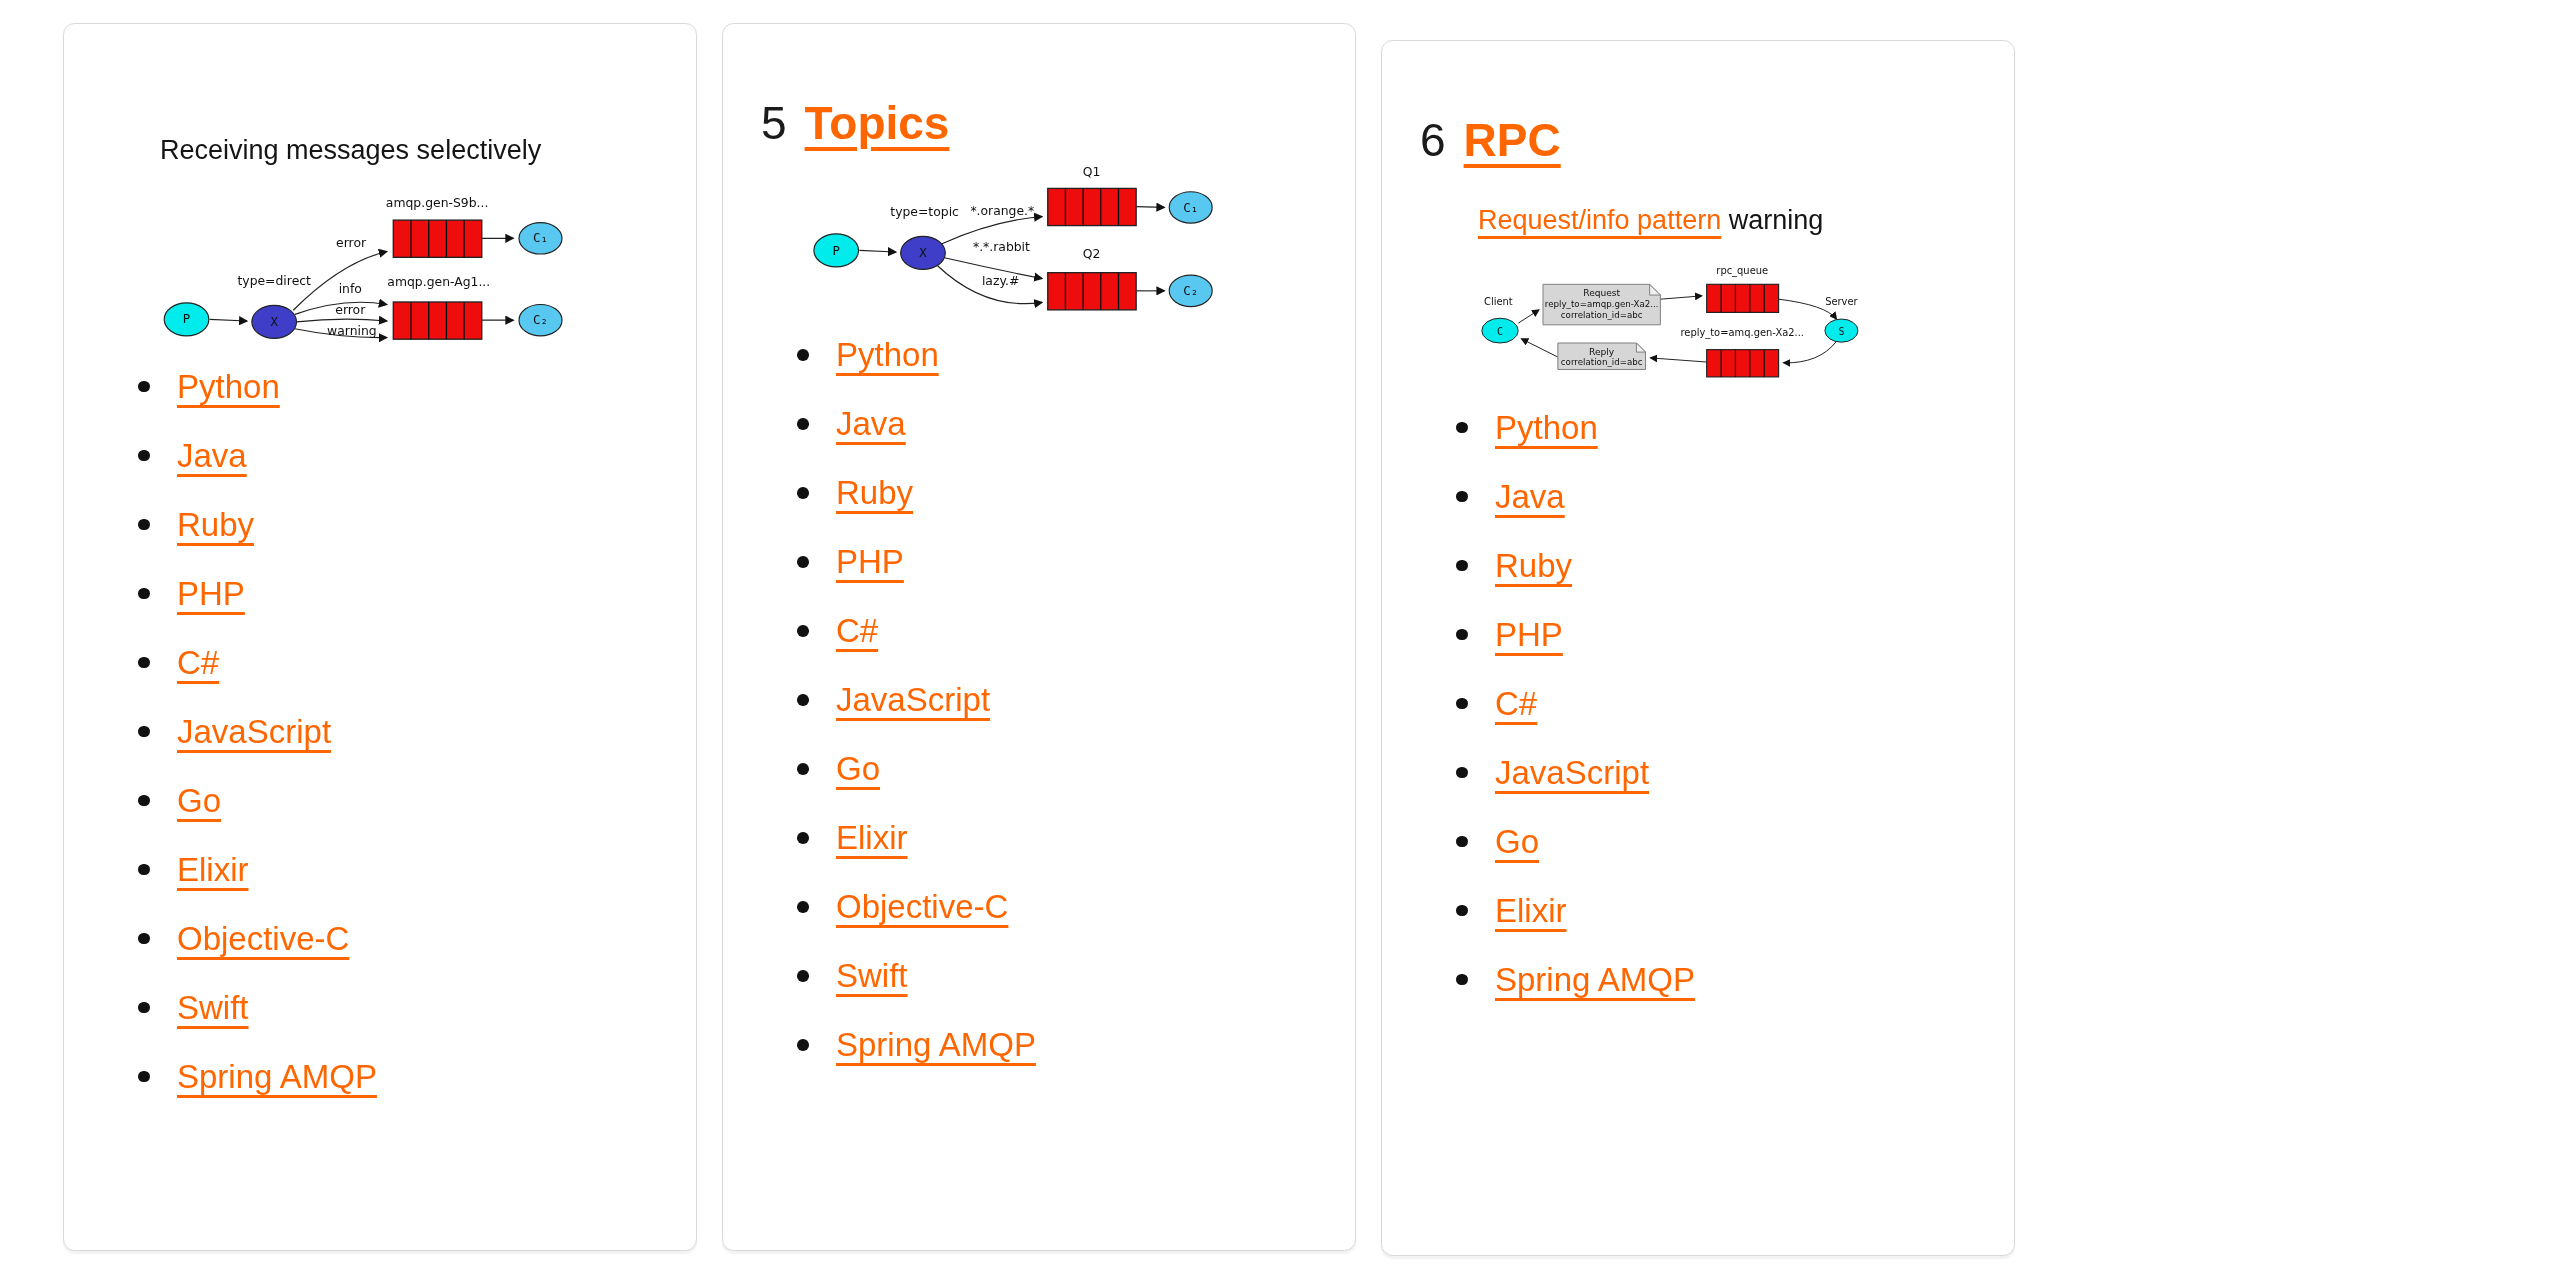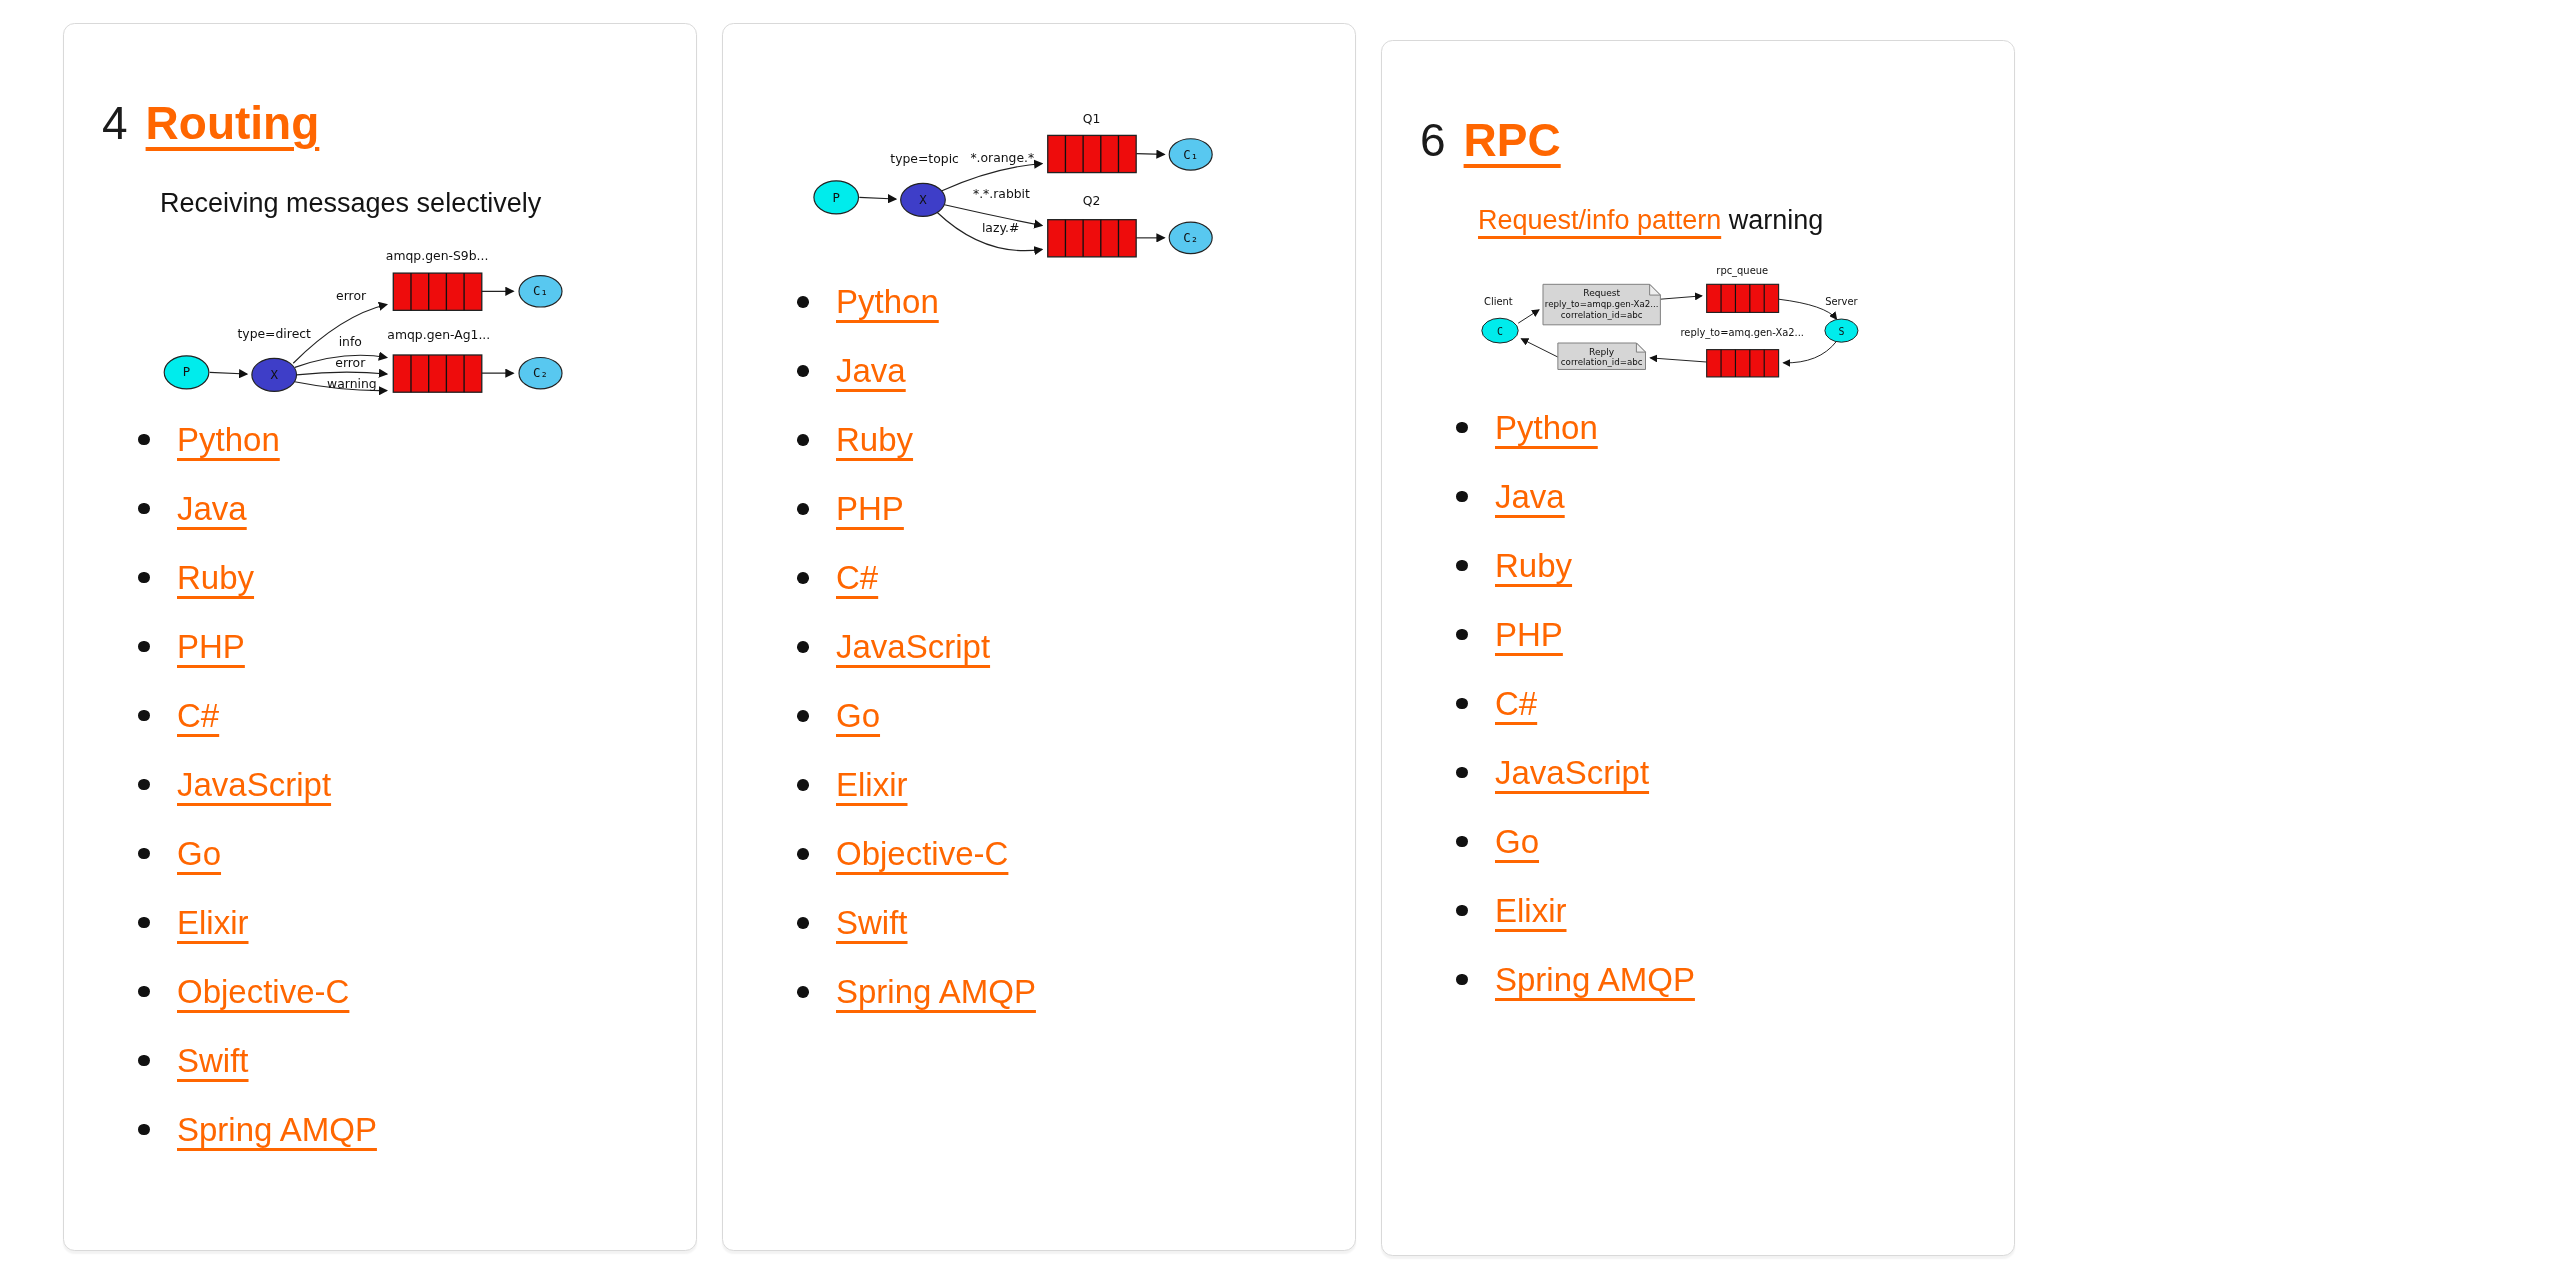--- a/index.html
+++ b/index.html
@@ -75,23 +75,20 @@
   .diagram text.t12 { font-size: 12px; }
   .diagram text.t10 { font-size: 10.5px; }
   .diagram text.t11 { font-size: 11px; }
 </style>
 </head>
 <body>
 
 <div class="cards">
 
   <section class="card">
-    <h2 class="card-head">
-      <span class="num">4</span><a class="title-link">Routing</a>
-    </h2>
     <p class="desc">Receiving messages selectively</p>
 
     <svg class="diagram d1" width="406" height="153" viewBox="0 0 490 185">
       <defs>
         <marker id="ar1" viewBox="0 0 10 10" refX="8.5" refY="5" markerWidth="8" markerHeight="8" orient="auto">
           <path d="M0,0 L10,5 L0,10 z" fill="#111"></path>
         </marker>
       </defs>
       <g stroke="#222" fill="none" stroke-width="1.4">
         <line x1="56" y1="154" x2="101" y2="156" marker-end="url(#ar1)"></line>
@@ -155,20 +152,23 @@
 
         <li class="lang"><a>Objective-C</a></li>
 
         <li class="lang"><a>Swift</a></li>
 
         <li class="lang"><a>Spring AMQP</a></li>
       </ul>
   </section>
 
   <section class="card">
+    <h2 class="card-head">
+      <span class="num">5</span><a class="title-link">Topics</a>
+    </h2>
 
     <svg class="diagram d2" width="414" height="157" viewBox="0 0 500 190">
       <defs>
         <marker id="ar2" viewBox="0 0 10 10" refX="8.5" refY="5" markerWidth="8" markerHeight="8" orient="auto">
           <path d="M0,0 L10,5 L0,10 z" fill="#111"></path>
         </marker>
       </defs>
       <g stroke="#222" fill="none" stroke-width="1.4">
         <line x1="58" y1="113" x2="102" y2="115" marker-end="url(#ar2)"></line>
         <path d="M158,105 Q220,77 279,72" marker-end="url(#ar2)"></path>

